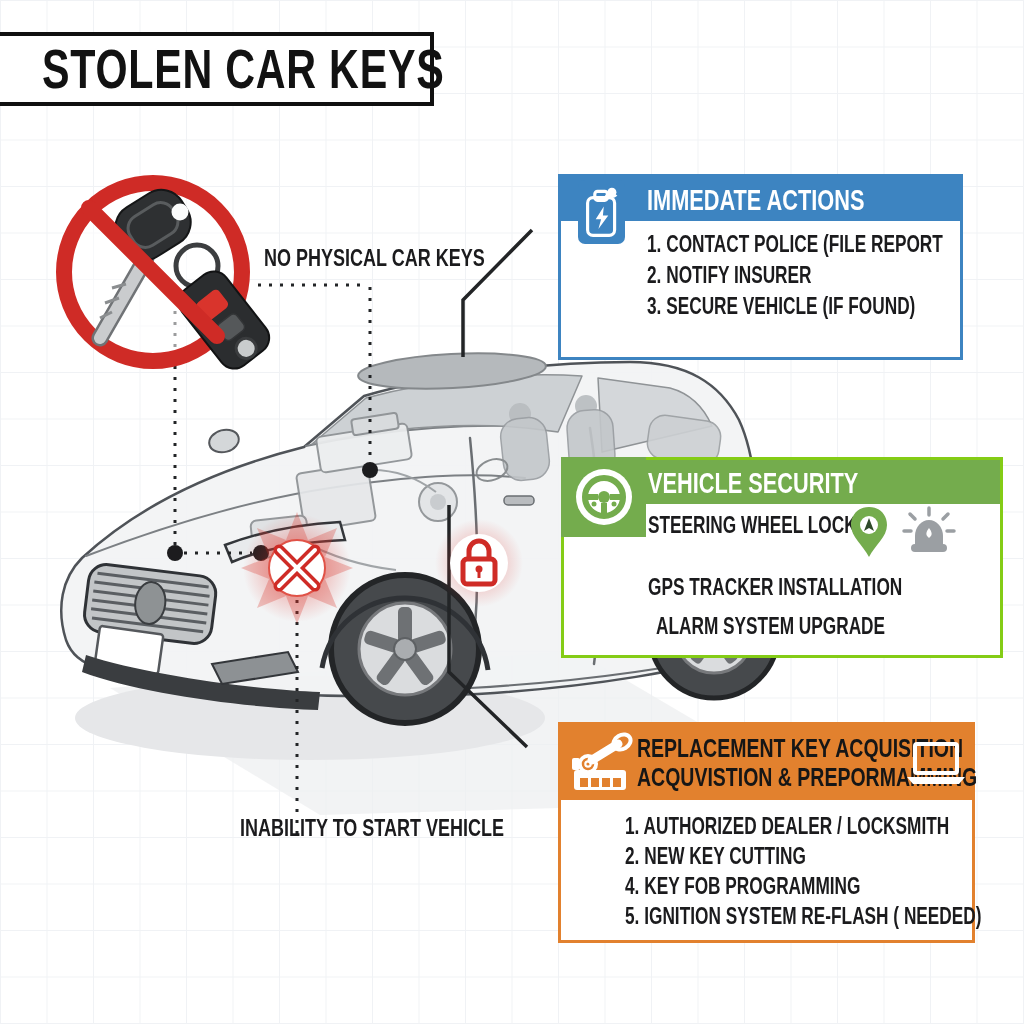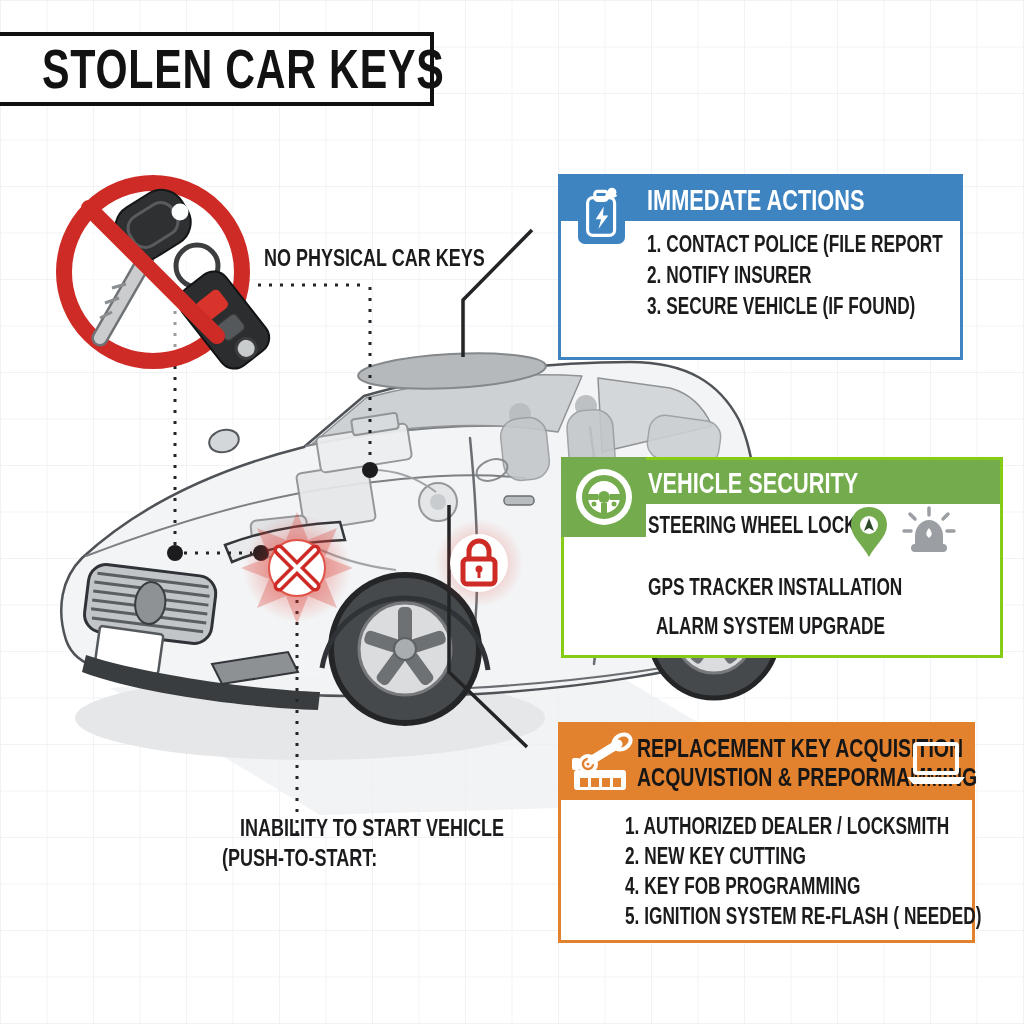--- a/index.html
+++ b/index.html
@@ -233,21 +233,20 @@
 <div class="abs title-box">
   <span class="t cx">STOLEN CAR KEYS</span>
 </div>
 
 <div class="abs lbl" style="left:264px;top:220px;margin-top:24px;">
   <div class="row"><span class="cx">NO PHYSICAL CAR KEYS</span></div>
 </div>
 
 <div class="abs lbl lbl-inability">
   <div class="row"><span class="cxc">INABILITY TO START VEHICLE</span></div>
-  <div class="row"><span class="cxc">(PUSH-TO-START:</span></div>
 </div>
 
 <div class="abs ibox box-blue">
   <div class="hdr"></div>
   <div class="icon-tile">
     <svg width="36" height="54" viewBox="0 0 40 60">
       <rect x="4" y="14" width="30" height="42" rx="6" fill="none" stroke="#fff" stroke-width="3.5"></rect>
       <rect x="12" y="7" width="14" height="10" rx="3" fill="none" stroke="#fff" stroke-width="3.5"></rect>
       <circle cx="31" cy="8" r="5" fill="#fff"></circle>
       <path d="M24,11 C28,14 33,14 36,11" fill="none" stroke="#fff" stroke-width="3"></path>

